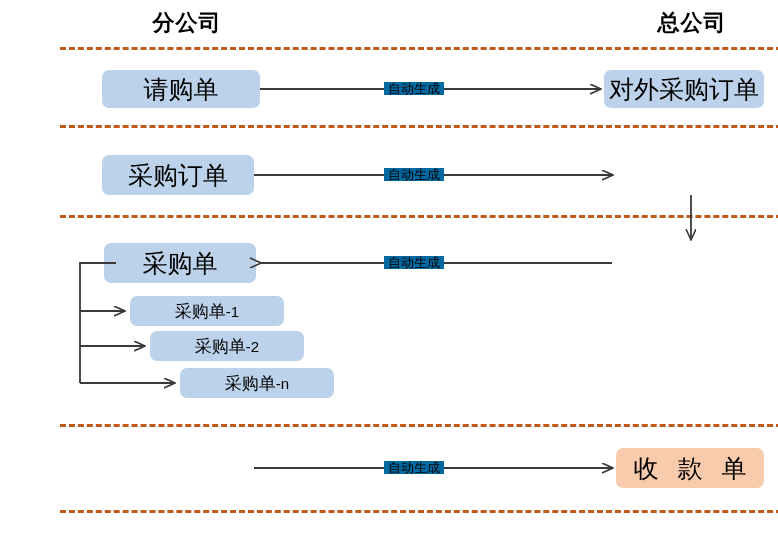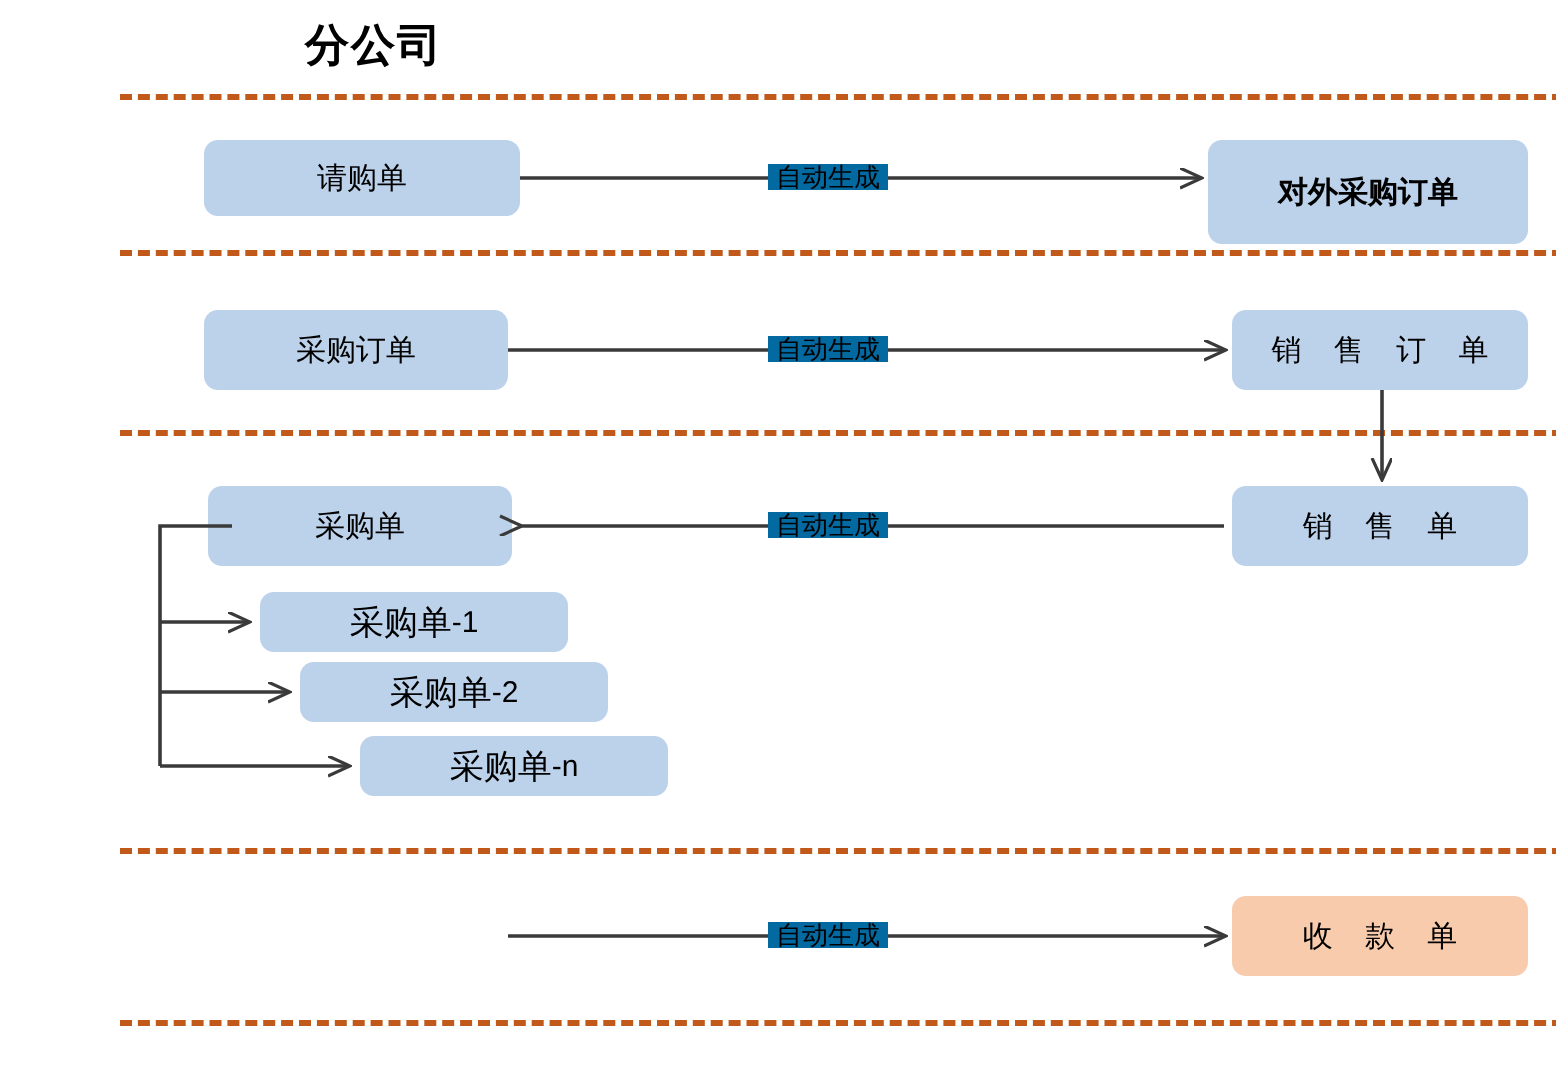--- a/index.html
+++ b/index.html
@@ -40,21 +40,21 @@
   }
 
   
   .node {
     position: absolute;
     box-sizing: border-box;
     border-radius: 7px;
     display: flex;
     align-items: center;
     justify-content: center;
-    font-size: 15px;
+    font-size: 25px;
     color: #000000;
     white-space: nowrap;
     line-height: 1;
   }
   .node.blue   { background: #BCD2EA; }
   .node.orange { background: #F8CBAD; }
   .node.wide-space { letter-spacing: 6px; text-indent: 6px; }
   .node.small { font-size: 17px; }
   .node .sfx { font-size: 15px; letter-spacing: 0; }
   .edge-label {
@@ -85,57 +85,56 @@
         <path d="M11,0 L0,5 L11,10" fill="none" stroke="#3A3A3A" stroke-width="1.6"></path>
       </marker>
       <marker id="ah-d" markerWidth="12" markerHeight="12" refX="10" refY="5" orient="auto" markerUnits="userSpaceOnUse">
         <path d="M0,0 L11,5 L0,10" fill="none" stroke="#3A3A3A" stroke-width="1.6"></path>
       </marker>
     </defs>
   </svg>
 
   <div class="col-title" style="left:95px; top:8px; width:120px;">分公司</div>
 
+  <div class="col-title" style="left:600px; top:8px; width:120px;">总公司</div>
 
   <div class="divider" style="top:47px;"></div>
   <div class="divider" style="top:125px;"></div>
   <div class="divider" style="top:215px;"></div>
   <div class="divider" style="top:424px;"></div>
   <div class="divider" style="top:510px;"></div>
 
   <div class="node blue" style="left:70px; top:70px; width:158px; height:38px;">请购单</div>
 
   <svg class="arrow-svg" style="left:0px; top:0px; width:778px; height:542px;">
     <line x1="228" y1="89" x2="568" y2="89" stroke="#3A3A3A" stroke-width="1.8" marker-end="url(#ah-r)"></line>
   </svg>
   <div class="edge-label" style="left:352px; top:82px;">自动生成</div>
 
-  <div class="node blue" style="left:572px; top:70px; width:160px; height:52px;font-weight:bold;">对外采购订单</div>
+  <div class="node blue" style="left:572px; top:70px; width:160px; height:38px;">对外采购订单</div>
 
   <div class="node blue" style="left:70px; top:155px; width:152px; height:40px;">采购订单</div>
 
   <svg class="arrow-svg" style="left:0px; top:0px; width:778px; height:542px;">
     <line x1="222" y1="175" x2="580" y2="175" stroke="#3A3A3A" stroke-width="1.8" marker-end="url(#ah-r)"></line>
   </svg>
   <div class="edge-label" style="left:352px; top:168px;">自动生成</div>
 
-  <div class="node blue wide-space" style="left:584px; top:155px; width:148px; height:40px;">销 售 订 单</div>
 
   <svg class="arrow-svg" style="left:0px; top:0px; width:778px; height:542px;">
     <line x1="659" y1="195" x2="659" y2="239" stroke="#3A3A3A" stroke-width="1.8" marker-end="url(#ah-d)"></line>
   </svg>
 
   <div class="node blue" style="left:72px; top:243px; width:152px; height:40px;">采购单</div>
 
   <svg class="arrow-svg" style="left:0px; top:0px; width:778px; height:542px;">
     <line x1="580" y1="263" x2="228" y2="263" stroke="#3A3A3A" stroke-width="1.8" marker-end="url(#ah-l)"></line>
   </svg>
   <div class="edge-label" style="left:352px; top:256px;">自动生成</div>
 
-  <div class="node blue wide-space" style="left:584px; top:243px; width:148px; height:40px;">销 售 单</div>
 
   <svg class="arrow-svg" style="left:0px; top:0px; width:778px; height:542px;">
 
     <path d="M84,263 L48,263 L48,383" fill="none" stroke="#3A3A3A" stroke-width="1.8"></path>
 
     <line x1="48" y1="311" x2="92" y2="311" stroke="#3A3A3A" stroke-width="1.8" marker-end="url(#ah-r)"></line>
 
     <line x1="48" y1="346" x2="112" y2="346" stroke="#3A3A3A" stroke-width="1.8" marker-end="url(#ah-r)"></line>
 
     <line x1="48" y1="383" x2="142" y2="383" stroke="#3A3A3A" stroke-width="1.8" marker-end="url(#ah-r)"></line>

